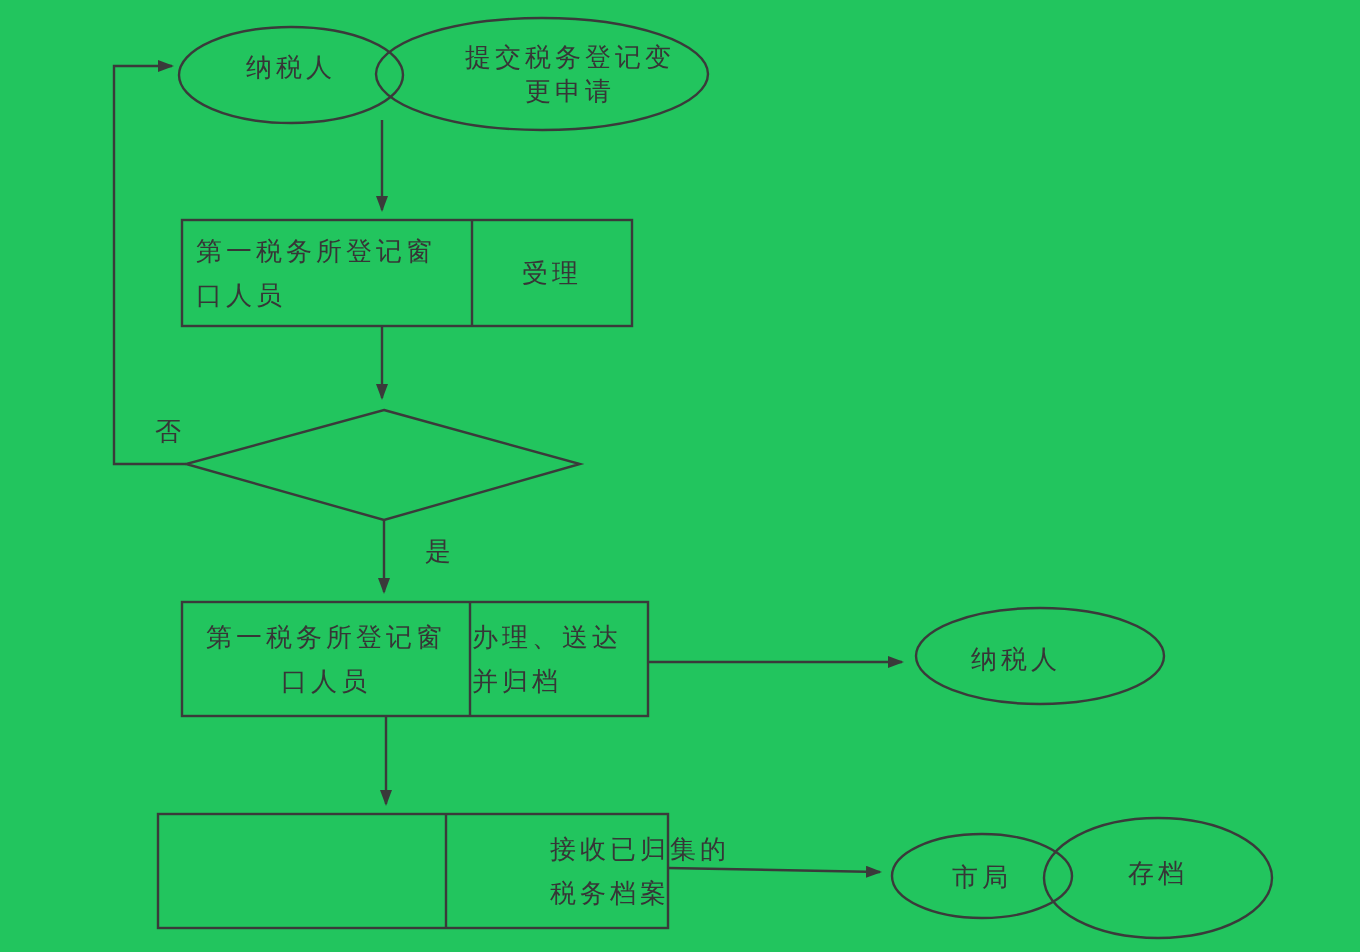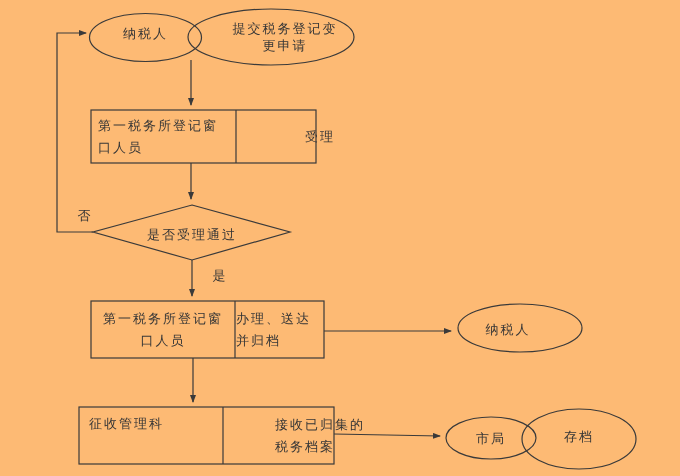--- a/index.html
+++ b/index.html
@@ -1,17 +1,17 @@
 <!DOCTYPE html>
 <html><head>
 <meta charset="utf-8">
 <style>
   html,body{margin:0;padding:0;background:#ffffff;}
   .stage{
-    position:relative;width:680px;height:476px;background:#fdba74;overflow:hidden;
+    position:relative;width:680px;height:476px;background:#22c55e;overflow:hidden;
     font-family:"Liberation Serif","DejaVu Serif",serif;
     font-size:13px;color:#363636;letter-spacing:2px;
   }
   .stage svg{position:absolute;left:0;top:0;}
   .label{position:absolute;white-space:pre-line;line-height:20px;}
   .tc{text-align:center;}
   .cell{position:absolute;display:flex;align-items:center;line-height:22px;white-space:pre-line;}
   .cc{justify-content:center;text-align:center;}
   .lh18{line-height:17px;margin-left:32px;}
 </style>
@@ -57,33 +57,31 @@
     </g>
   </svg>
 
   <div class="label tc" style="left:89px;top:24px;width:113px;">纳税人</div>
 
   <div class="label tc lh18" style="left:193px;top:20px;width:120px;">提交税务登记变
 更申请</div>
 
   <div class="cell" style="left:98px;top:110px;width:136px;height:53px;">第一税务所登记窗
 口人员</div>
-  <div class="cell cc" style="left:236px;top:110px;width:80px;height:53px;padding-left:44px;">受理</div>
+  <div class="cell cc" style="left:236px;top:110px;width:80px;height:53px;">受理</div>
 
-  <div class="label tc" style="left:92px;top:225px;width:200px;">是否受理通过</div>
 
   <div class="label tc" style="left:71px;top:206px;width:28px;">否</div>
   <div class="label tc" style="left:204px;top:266px;width:32px;">是</div>
 
   <div class="cell cc" style="left:91px;top:301px;width:144px;height:57px;">第一税务所登记窗
 口人员</div>
   <div class="cell" style="left:236px;top:301px;width:79px;height:57px;">办理、送达
 并归档</div>
 
-  <div class="label" style="left:89px;top:414px;width:130px;">征收管理科</div>
   <div class="cell" style="left:235px;top:407px;width:99px;height:57px;margin-left:40px;">接收已归集的
 税务档案</div>
 
   <div class="label tc" style="left:458px;top:320px;width:100px;">纳税人</div>
 
   <div class="label tc" style="left:524px;top:427px;width:110px;">存档</div>
 
   <div class="label tc" style="left:447px;top:429px;width:88px;">市局</div>
 
 </div>

